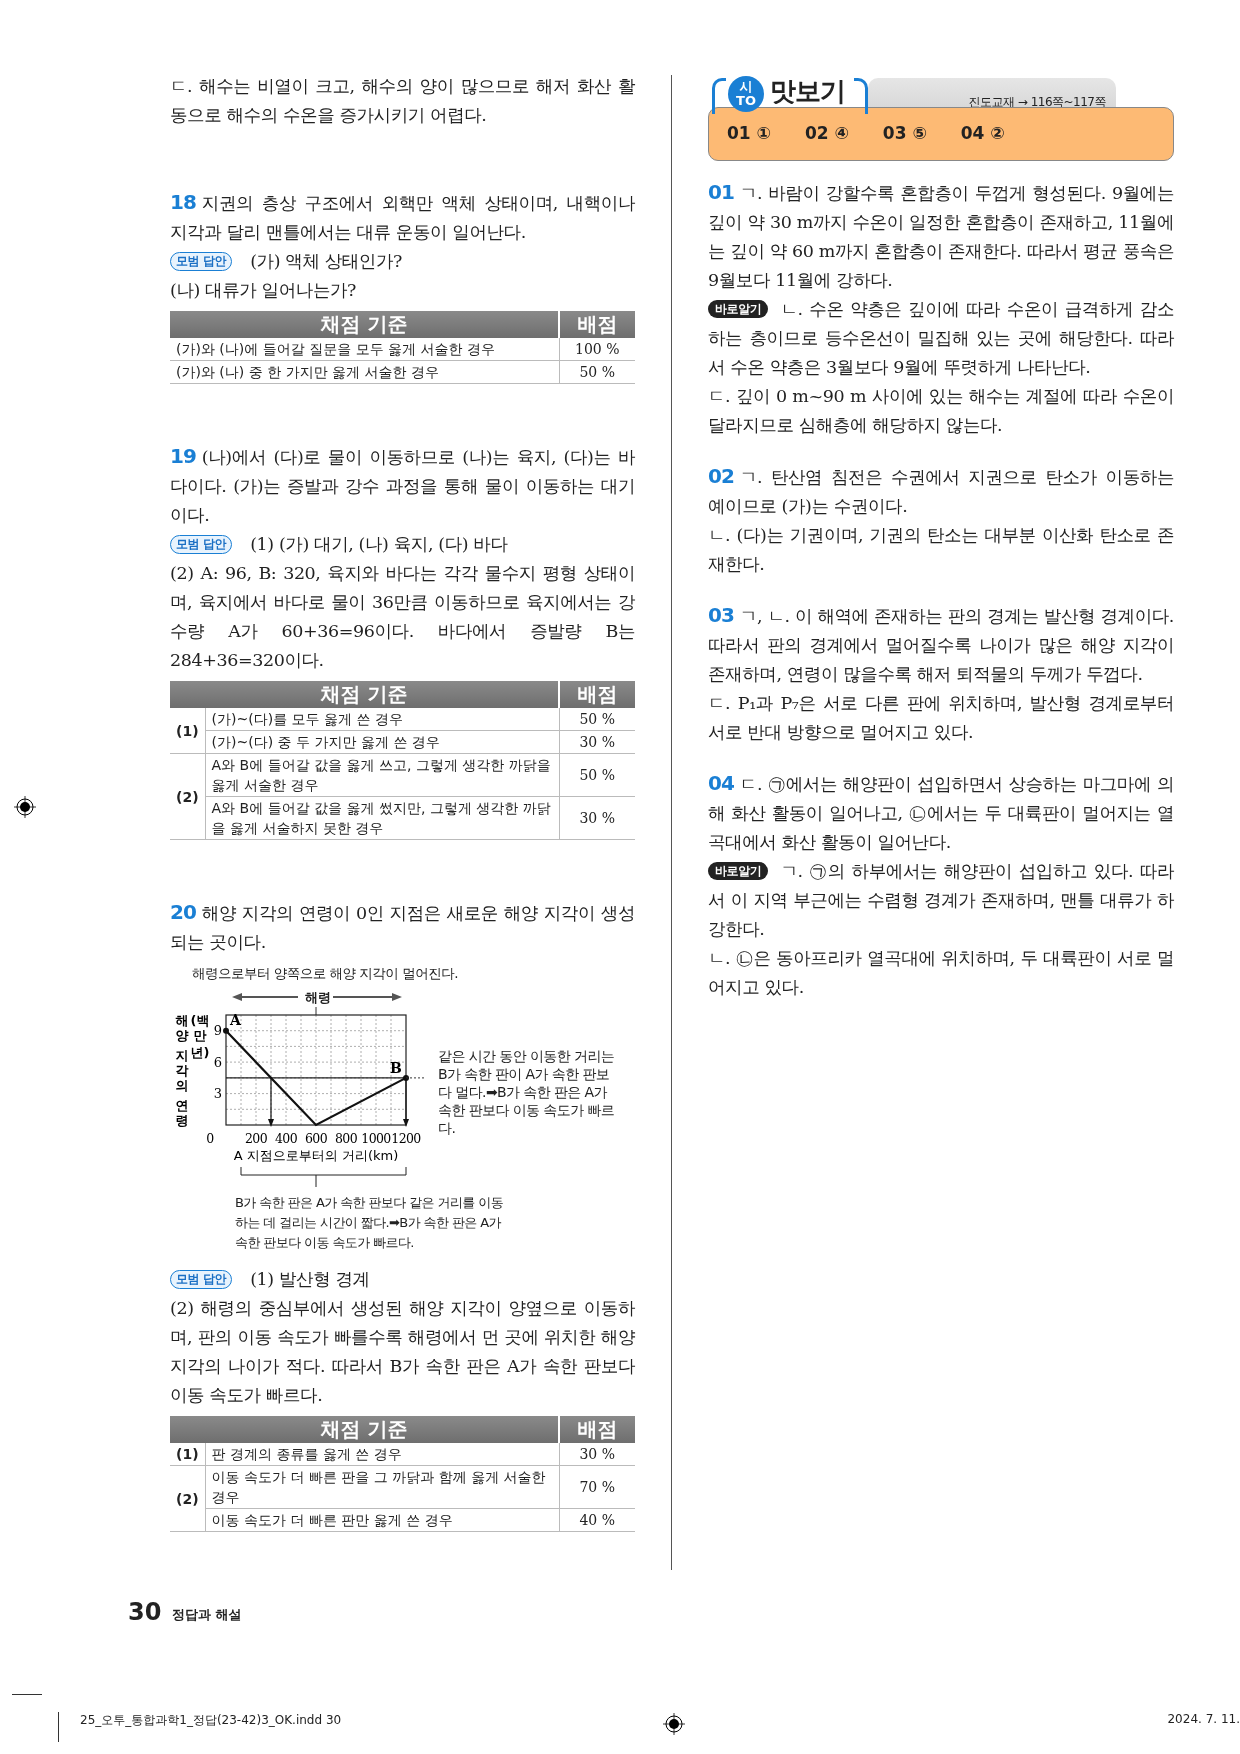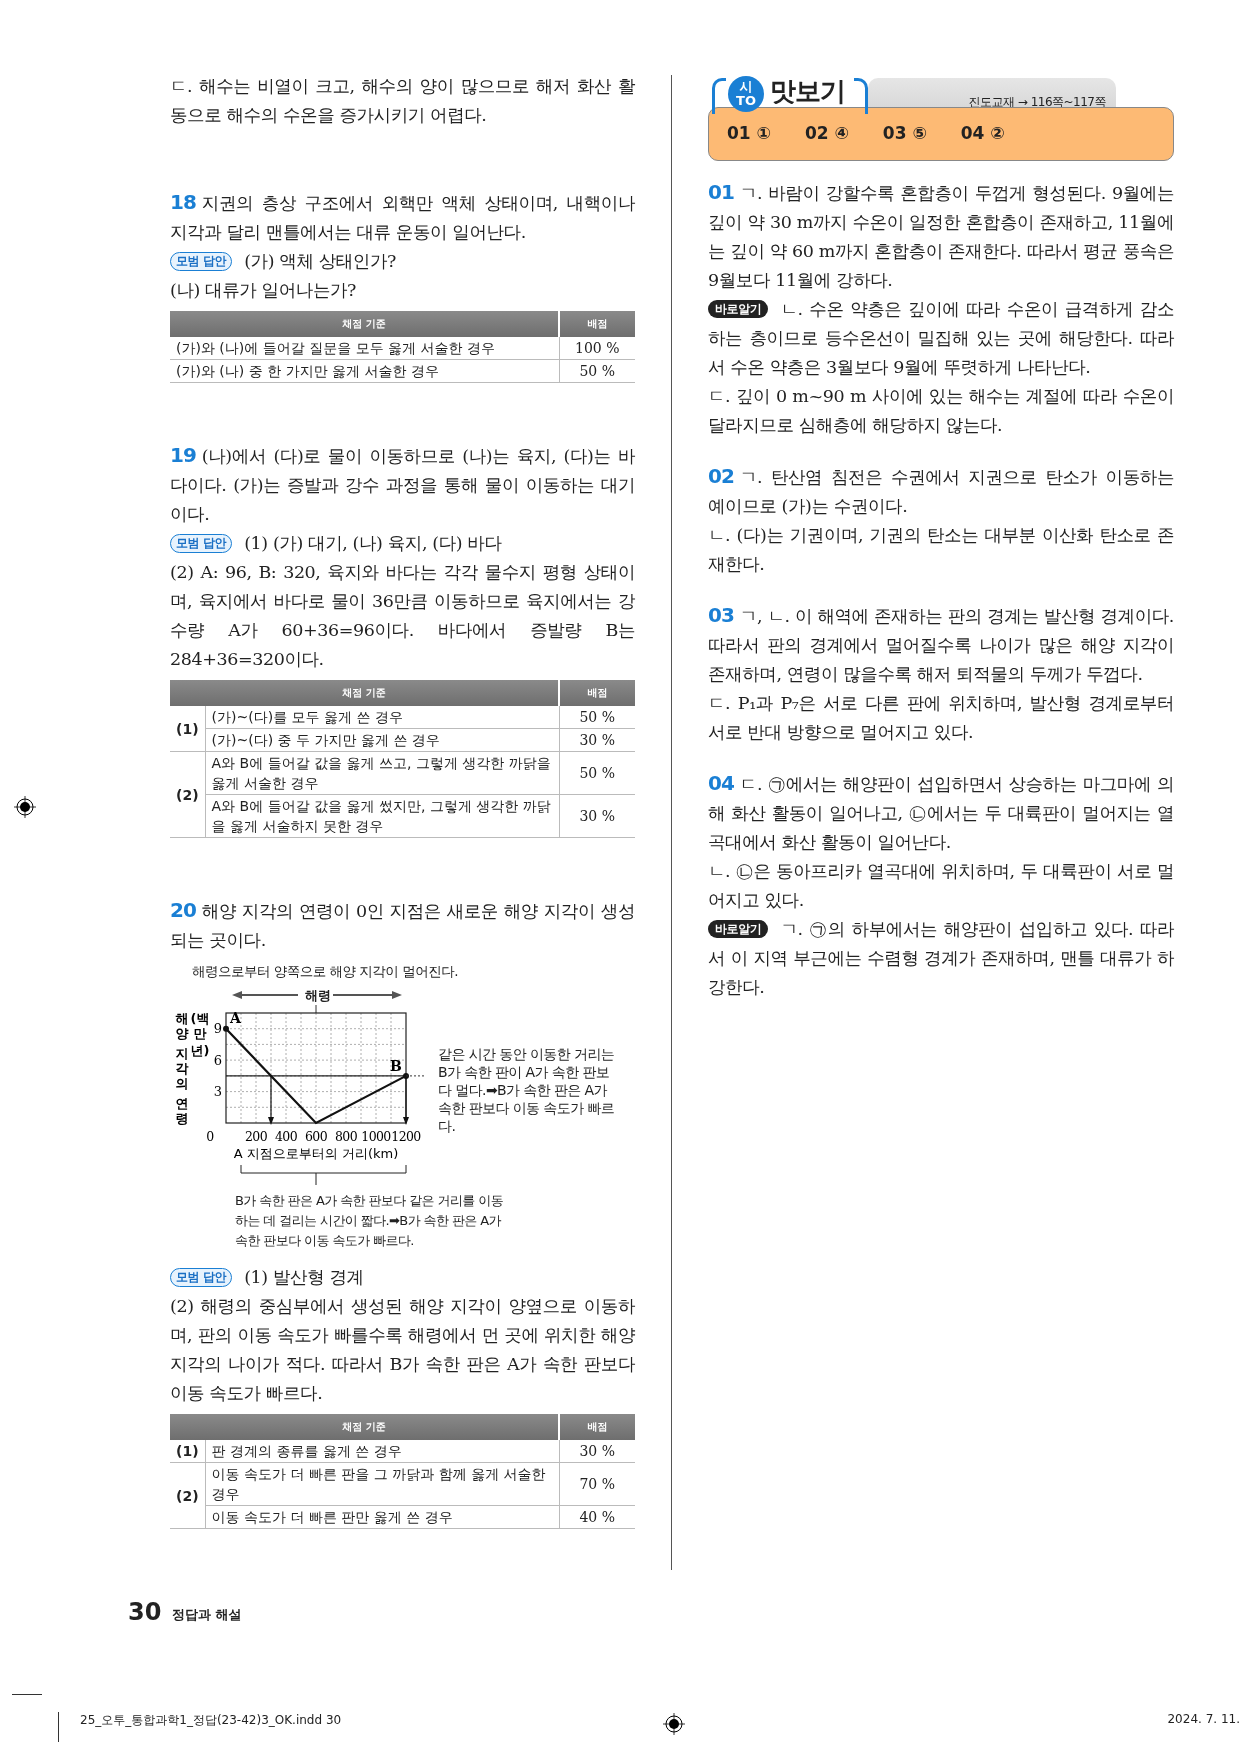--- a/index.html
+++ b/index.html
@@ -3,24 +3,24 @@
 <meta charset="utf-8">
 <style>
   * { box-sizing: border-box; margin: 0; padding: 0; }
   html, body { width: 1240px; height: 1754px; background: #fff; }
   body { position: relative; font-family: "DejaVu Sans", "Liberation Sans", sans-serif; color: #222; overflow: hidden; }
   .col-left { position: absolute; left: 170px; top: 72px; width: 465px; }
   .col-right { position: absolute; left: 708px; top: 72px; width: 466px; }
   .divider { position: absolute; left: 671px; top: 75px; width: 1px; height: 1495px; background: #555; }
   .p { font-family: "DejaVu Serif", "Liberation Serif", serif; font-size: 17.5px; line-height: 29px; letter-spacing: -0.4px; text-align: justify; }
   .qnum { color: #1a7fd4; font-family: "DejaVu Sans", sans-serif; font-weight: bold; font-size: 20px; margin-right: 6px; letter-spacing: -1px; }
-  .badge-model { display: inline-block; font-family: "DejaVu Sans", sans-serif; font-size: 12px; font-weight: bold; color: #1a6fc4; border: 1.5px solid #1a7fd4; border-radius: 10px; padding: 0 5px; line-height: 17px; background: #e8f3fd; margin-right: 12px; vertical-align: 2px; }
+  .badge-model { display: inline-block; font-family: "DejaVu Sans", sans-serif; font-size: 12px; font-weight: bold; color: #1a6fc4; border: 1.5px solid #1a7fd4; border-radius: 10px; padding: 0 5px; line-height: 17px; background: #e8f3fd; margin-right: 18px; vertical-align: 2px; }
   .badge-correct { display: inline-block; font-family: "DejaVu Sans", sans-serif; font-size: 12px; font-weight: bold; color: #fff; background: #222; border-radius: 10px; padding: 0 7px; line-height: 18px; margin-right: 12px; vertical-align: 2px; }
   table.score { width: 100%; border-collapse: collapse; font-family: "DejaVu Sans", sans-serif; font-size: 14px; margin-top: 6px; }
-  table.score th { background: linear-gradient(#8a8a8a, #6e6e6e); color: #fff; font-weight: bold; height: 26px; font-size: 10px; }
+  table.score th { background: linear-gradient(#8a8a8a, #6e6e6e); color: #fff; font-weight: bold; height: 26px; font-size: 20px; }
   table.score th.pts { width: 76px; border-left: 2px solid #fff; }
   table.score td { border-bottom: 1px solid #bbb; padding: 1px 6px; line-height: 20px; }
   table.score td.pts { text-align: center; border-left: 1px solid #bbb; font-family: "DejaVu Serif", serif; width: 76px; }
   table.score td.sub { text-align: center; width: 34px; border-right: 1px solid #bbb; font-weight: bold; }
   .blk { margin-top: 0; }
   .spacer { height: 58px; }
   .header-box { position: relative; height: 94px; }
   .hb-gray { position: absolute; left: 160px; top: 6px; width: 248px; height: 34px; background: linear-gradient(#e6e6e6, #d6d6d6); border-radius: 10px 10px 0 0; }
   .hb-ref { position: absolute; right: 10px; top: 16px; font-size: 12px; color: #222; font-family: "DejaVu Sans", sans-serif; letter-spacing: -0.5px; }
   .hb-body { position: absolute; left: 0; top: 35px; width: 466px; height: 54px; border: 1.5px solid #888; border-radius: 10px; background: #fdba74; }
@@ -265,22 +265,22 @@
 
   <div>
     <p class="p"><span class="qnum">03</span><span>ㄱ, ㄴ. 이 해역에 존재하는 판의 경계는 발산형 경계이다. 따라서 판의 경계에서 멀어질수록 나이가 많은 해양 지각이 존재하며, 연령이 많을수록 해저 퇴적물의 두께가 두껍다.</span></p>
     <p class="p">ㄷ. P₁과 P₇은 서로 다른 판에 위치하며, 발산형 경계로부터 서로 반대 방향으로 멀어지고 있다.</p>
   </div>
 
   <div style="height:22px;"></div>
 
   <div>
     <p class="p"><span class="qnum">04</span><span>ㄷ. ㉠에서는 해양판이 섭입하면서 상승하는 마그마에 의해 화산 활동이 일어나고, ㉡에서는 두 대륙판이 멀어지는 열곡대에서 화산 활동이 일어난다.</span></p>
+    <p class="p"><span class="badge-correct">바로알기</span><span>ㄱ. ㉠의 하부에서는 해양판이 섭입하고 있다. 따라서 이 지역 부근에는 수렴형 경계가 존재하며, 맨틀 대류가 하강한다.</span></p>
     <p class="p">ㄴ. ㉡은 동아프리카 열곡대에 위치하며, 두 대륙판이 서로 멀어지고 있다.</p>
-    <p class="p"><span class="badge-correct">바로알기</span><span>ㄱ. ㉠의 하부에서는 해양판이 섭입하고 있다. 따라서 이 지역 부근에는 수렴형 경계가 존재하며, 맨틀 대류가 하강한다.</span></p>
   </div>
 </div>
 
 <div class="footer-page">30</div>
 <div class="footer-title">정답과 해설</div>
 <div class="crop-h"></div>
 <div class="crop-v"></div>
 <div class="slug-left">25_오투_통합과학1_정답(23-42)3_OK.indd   30</div>
 <div class="slug-right">2024. 7. 11.</div>
 

